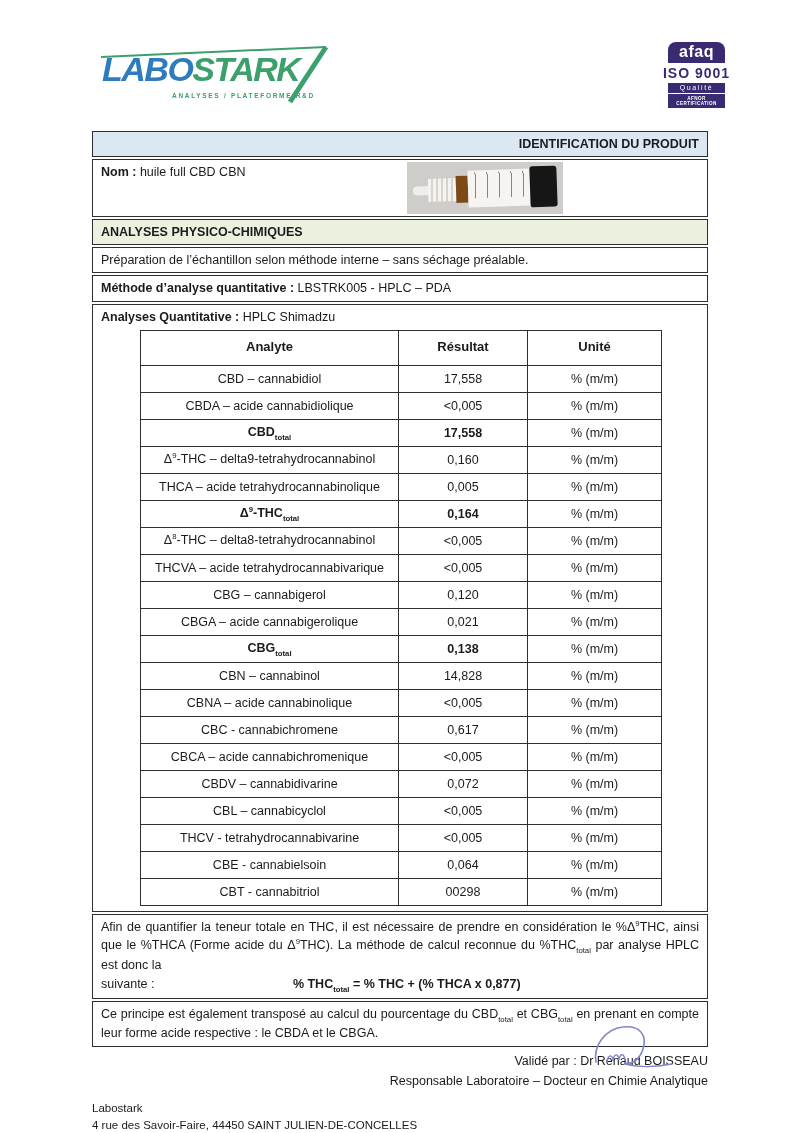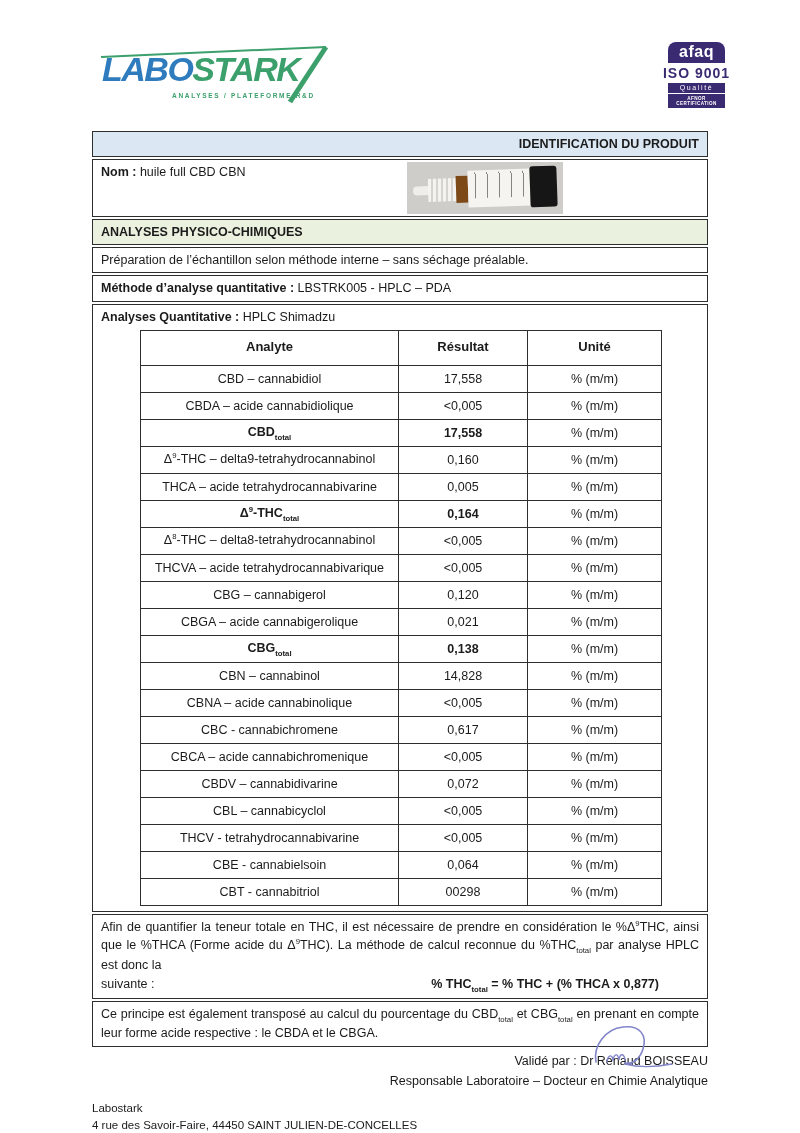--- a/index.html
+++ b/index.html
@@ -58,21 +58,21 @@
         font-size:12.5px;padding:3px 4px;overflow:hidden;}
   table.results th{height:28px;font-size:13px;}
   table.results td{height:20px;text-align:center;}
   .col-analyte{width:258px;} .col-result{width:129px;} .col-unit{width:134px;}
   .total-row .c-analyte,.total-row .c-result{font-weight:bold;}
   sub{font-size:.62em;} sup{font-size:.62em;}
 
   .note{text-align:justify;}
   .note p{margin:0;}
   .formula-line{display:flex;margin-top:1px;}
-  .formula{flex:1;text-align:right;font-weight:bold;padding-right:40px;}
+  .formula{flex:1;text-align:center;font-weight:bold;padding-right:40px;}
 
   
   .validation{text-align:right;font-size:12.5px;line-height:1.65;margin:4px 0 8px;}
   .footer{font-size:11.5px;line-height:1.5;margin-top:4px;}
   .footer-grid{display:grid;grid-template-columns:213px 272px 1fr;}
   .span-all{grid-column:1/4;}
   .signature{position:absolute;left:586px;top:1022px;color:var(--signature_blue);}
 </style>
 </head>
 <body>
@@ -155,21 +155,21 @@
               <td class="c-analyte">CBD<sub>total</sub></td>
               <td class="c-result">17,558</td>
               <td class="c-unit">% (m/m)</td>
             </tr>
             <tr>
               <td class="c-analyte">Δ<sup>9</sup>-THC – delta9-tetrahydrocannabinol</td>
               <td class="c-result">0,160</td>
               <td class="c-unit">% (m/m)</td>
             </tr>
             <tr>
-              <td class="c-analyte">THCA – acide tetrahydrocannabivarine</td>
+              <td class="c-analyte">THCA – acide tetrahydrocannabinolique</td>
               <td class="c-result">0,005</td>
               <td class="c-unit">% (m/m)</td>
             </tr>
             <tr class="total-row">
               <td class="c-analyte">Δ<sup>9</sup>-THC<sub>total</sub></td>
               <td class="c-result">0,164</td>
               <td class="c-unit">% (m/m)</td>
             </tr>
             <tr>
               <td class="c-analyte">Δ<sup>8</sup>-THC – delta8-tetrahydrocannabinol</td>

